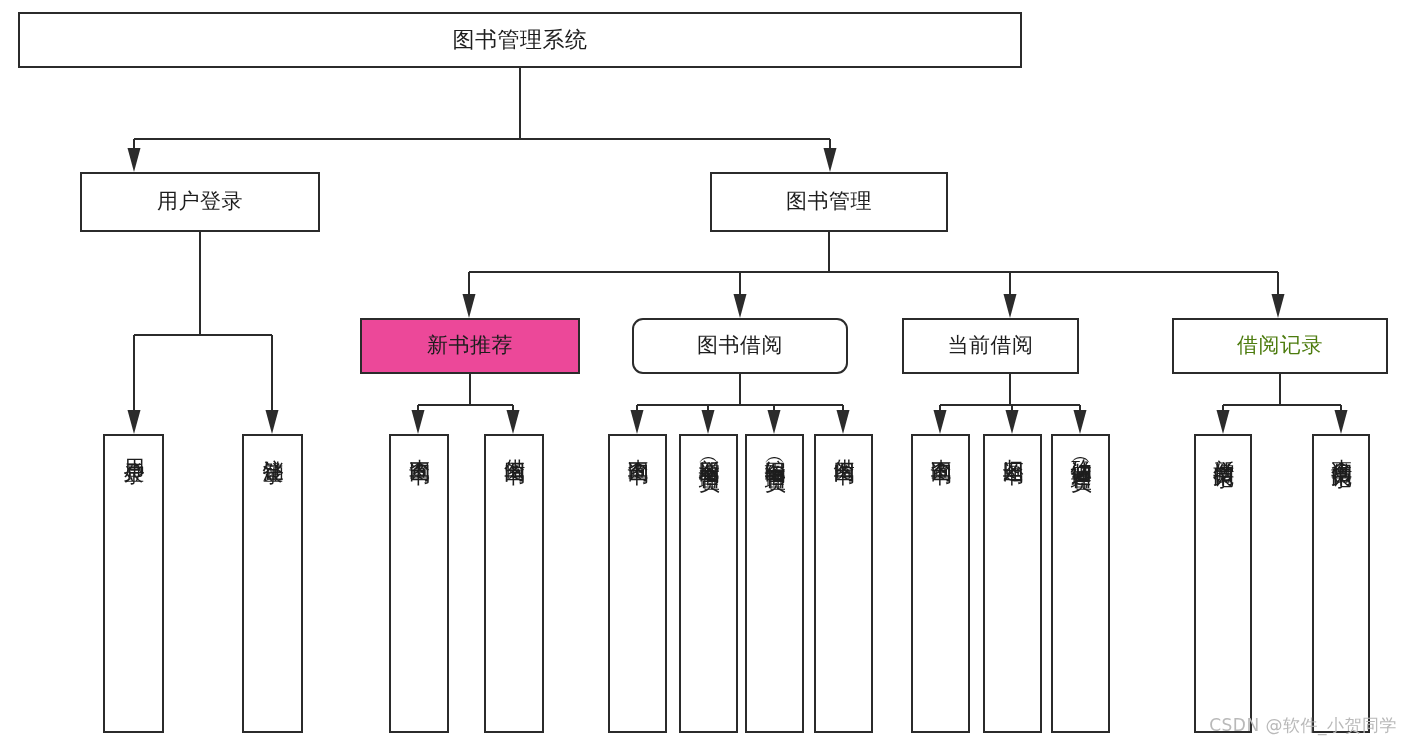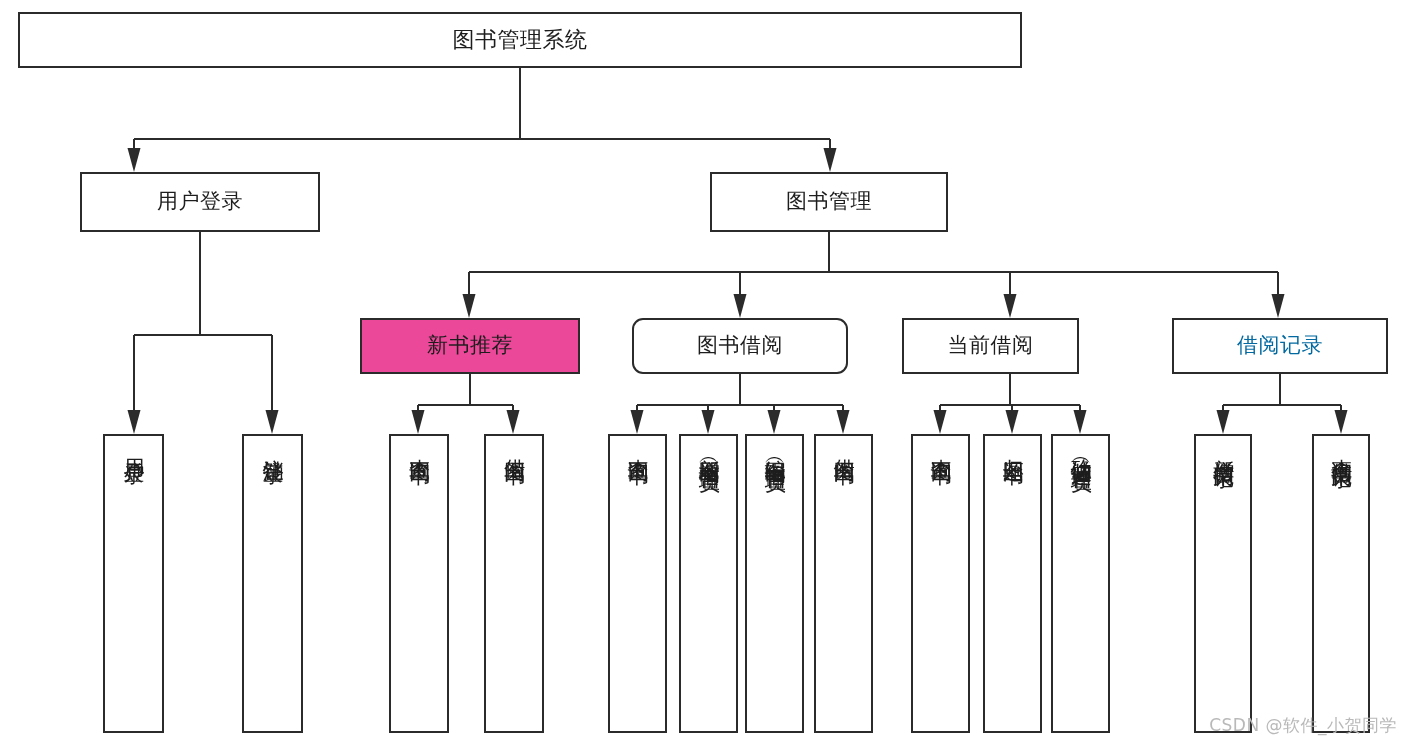--- a/index.html
+++ b/index.html
@@ -137,21 +137,21 @@
       <div class="node h" style="left: 360px; top: 318px; width: 220px; height: 56px; border-color: rgb(43, 43, 43); background: #ec4899;">
         <span class="label" style="color: rgb(29, 29, 29);">新书推荐</span>
       </div>
       <div class="node h" style="left: 632px; top: 318px; width: 216px; height: 56px; border-color: rgb(43, 43, 43); background: rgb(255, 255, 255); border-radius: 11px;">
         <span class="label" style="color: rgb(29, 29, 29);">图书借阅</span>
       </div>
       <div class="node h" style="left: 902px; top: 318px; width: 177px; height: 56px; border-color: rgb(43, 43, 43); background: rgb(255, 255, 255);">
         <span class="label" style="color: rgb(29, 29, 29);">当前借阅</span>
       </div>
       <div class="node h" style="left: 1172px; top: 318px; width: 216px; height: 56px; border-color: rgb(43, 43, 43); background: rgb(255, 255, 255);">
-        <span class="label" style="color: #0369a1;">借阅记录</span>
+        <span class="label" style="color: #4d7c0f;">借阅记录</span>
       </div>
       <div class="node v" style="left: 103px; top: 434px; width: 61px; height: 299px; border-color: rgb(43, 43, 43); background: rgb(255, 255, 255);">
         <span class="label" style="color: rgb(29, 29, 29);">用户登录</span>
       </div>
       <div class="node v" style="left: 242px; top: 434px; width: 61px; height: 299px; border-color: rgb(43, 43, 43); background: rgb(255, 255, 255);">
         <span class="label" style="color: rgb(29, 29, 29);">注销登录</span>
       </div>
       <div class="node v" style="left: 389px; top: 434px; width: 60px; height: 299px; border-color: rgb(43, 43, 43); background: rgb(255, 255, 255);">
         <span class="label" style="color: rgb(29, 29, 29);">查询图书</span>
       </div>

